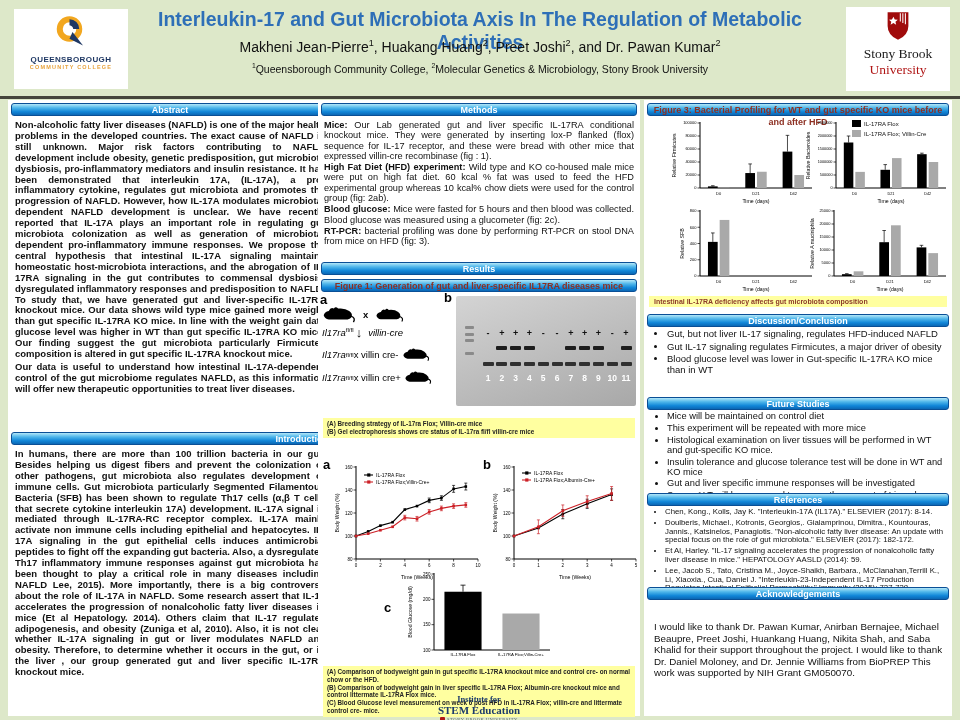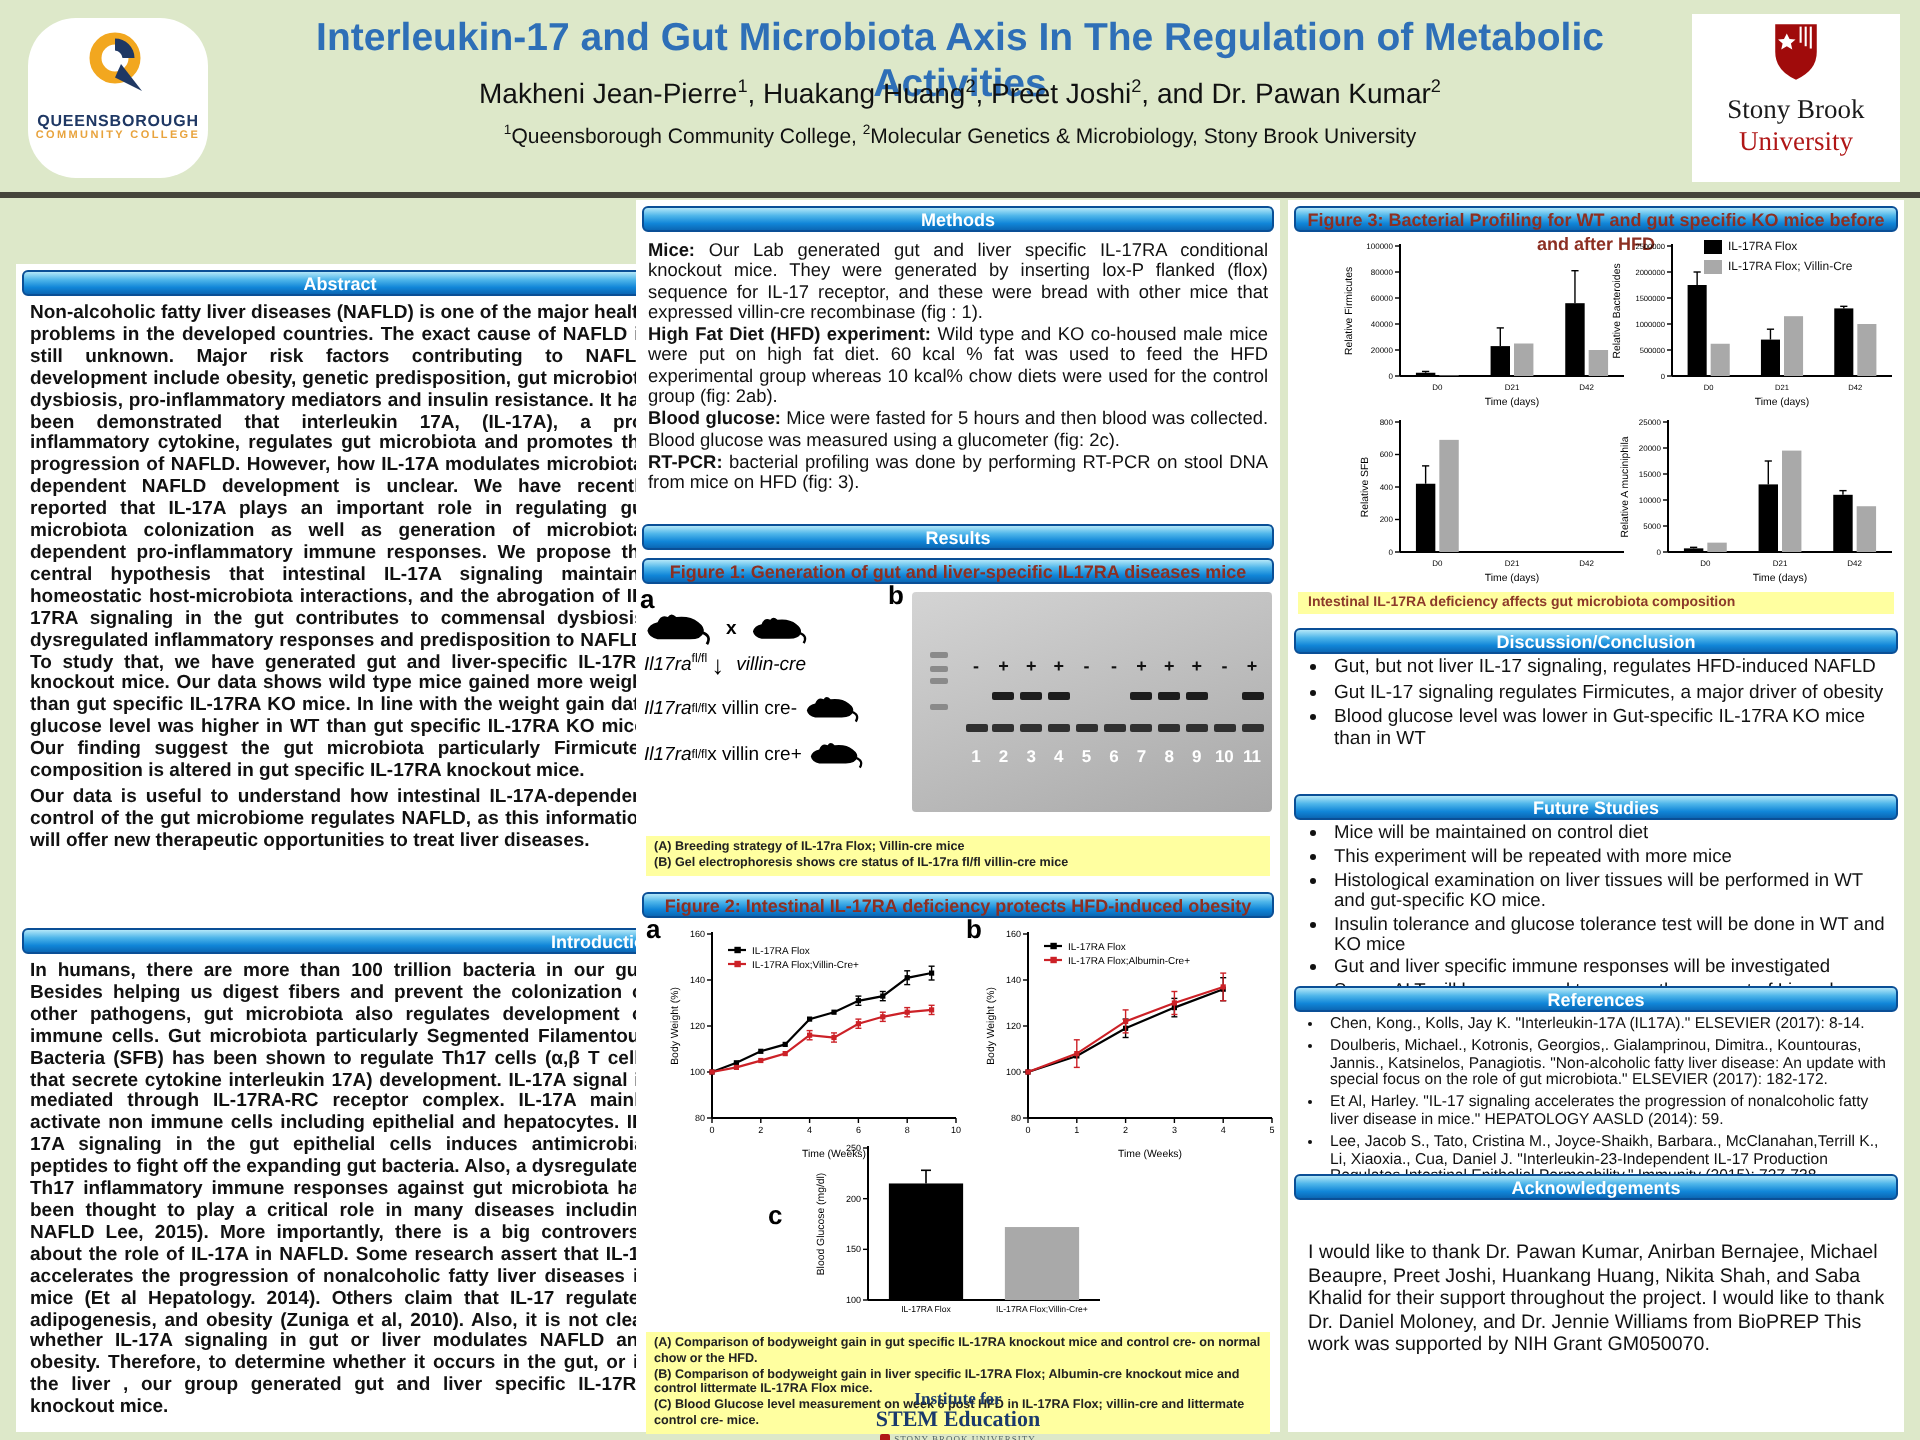--- a/index.html
+++ b/index.html
@@ -1,31 +1,31 @@
 <!DOCTYPE html>
 <html><head>
 <meta charset="utf-8">
 <style>
   html,body{margin:0;padding:0;background:#c9d8ae;}
   .poster{position:relative;width:960px;height:720px;background:#dde8c9;font-family:"Liberation Sans",sans-serif;overflow:hidden;}
   
   .hdr{position:absolute;left:0;top:0;width:960px;height:96px;}
-  .qcc{position:absolute;left:14px;top:9px;width:90px;height:80px;background:#fff;text-align:center;padding-top:5px;box-sizing:border-box;border-radius:24px;}
+  .qcc{position:absolute;left:14px;top:9px;width:114px;height:80px;background:#fff;text-align:center;padding-top:5px;box-sizing:border-box;}
   .qcc1{font-size:8px;font-weight:bold;color:#1f3864;letter-spacing:.4px;margin-top:1px;}
   .qcc2{font-size:5.5px;font-weight:bold;color:#e8a33d;letter-spacing:1.2px;}
   .sbu{position:absolute;right:10px;top:7px;width:104px;height:84px;background:#fff;text-align:center;padding-top:4px;box-sizing:border-box;font-family:"Liberation Serif",serif;}
   .sbu1{font-size:13.5px;color:#1a1a1a;margin-top:1px;}
   .sbu2{font-size:13.5px;color:#b01616;}
   .title{position:absolute;left:130px;right:130px;top:8px;text-align:center;font-size:19.5px;font-weight:bold;color:#2e6fb7;}
   .authors{position:absolute;left:130px;right:130px;top:38px;text-align:center;font-size:14px;color:#111;}
   .affil{position:absolute;left:130px;right:130px;top:62px;text-align:center;font-size:10.5px;color:#111;}
   .topstrip{position:absolute;left:0;top:96px;width:960px;height:3px;background:#45453b;}
   
   .col{position:absolute;top:100px;bottom:4px;background:#ffffff;}
-  .col-left{left:8px;width:324px;margin-top:32px;}
+  .col-left{left:8px;width:324px;}
   .col-mid{left:318px;width:322px;}
   .col-right{left:644px;width:308px;}
   
   .secbar{position:absolute;left:3px;right:3px;height:13px;border-radius:3px;
     background:linear-gradient(180deg,#b3e7f8 0%,#4fb6ea 35%,#1186d8 70%,#0b67b4 100%);
     border:1px solid #0a4f96;color:#ffffff;font-weight:bold;font-size:9px;text-align:center;line-height:12px;box-sizing:border-box;}
   .figbar{color:#8c2f22;}
   
   .bodytext{position:absolute;left:7px;right:7px;text-align:justify;font-weight:bold;font-size:9.5px;line-height:10.9px;color:#111;overflow:hidden;}
   .bodytext p{margin:0 0 2px 0;}
@@ -205,21 +205,20 @@
             <div class="gl-low" style="left: 164.5px;"></div>
             <div class="gl-num" style="left: 164px;">11</div>
           </div>
       </div>
     </div>
     <div class="ycap" style="top:318px;" id="fig1-caption">
         <div>(A) Breeding strategy of IL-17ra Flox; Villin-cre mice</div>
         <div>(B) Gel electrophoresis shows cre status of IL-17ra fl/fl villin-cre  mice</div>
       </div>
 
-    <div class="secbar figbar" style="top:346px;"><span>Figure 2: Intestinal IL-17RA deficiency protects HFD-induced obesity</span></div>
     <span class="plabel" style="left:5px;top:357px;">a</span>
     <span class="plabel" style="left:165px;top:357px;">b</span>
     <div class="chart" style="left:8px;top:362px;"><svg width="160" height="118" viewBox="0 0 160 118">
           <line x1="30" y1="4" x2="30" y2="97" stroke="#000" stroke-width="1"></line>
           <line x1="30" y1="97" x2="152" y2="97" stroke="#000" stroke-width="1"></line>
           <line x1="27.5" y1="97" x2="30" y2="97" stroke="#000" stroke-width="0.7"></line>
           <text x="26.5" y="98.575" text-anchor="end" font-size="4.5">80</text>
           <line x1="27.5" y1="74" x2="30" y2="74" stroke="#000" stroke-width="0.7"></line>
           <text x="26.5" y="75.575" text-anchor="end" font-size="4.5">100</text>
           <line x1="27.5" y1="51" x2="30" y2="51" stroke="#000" stroke-width="0.7"></line>

